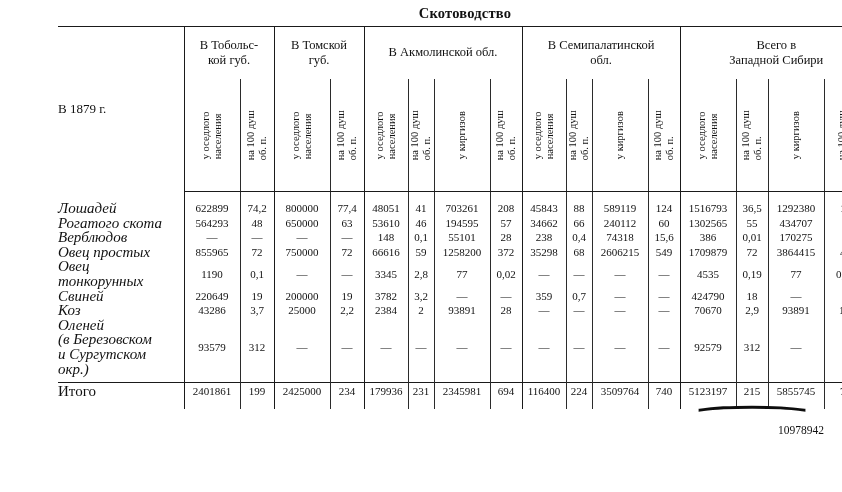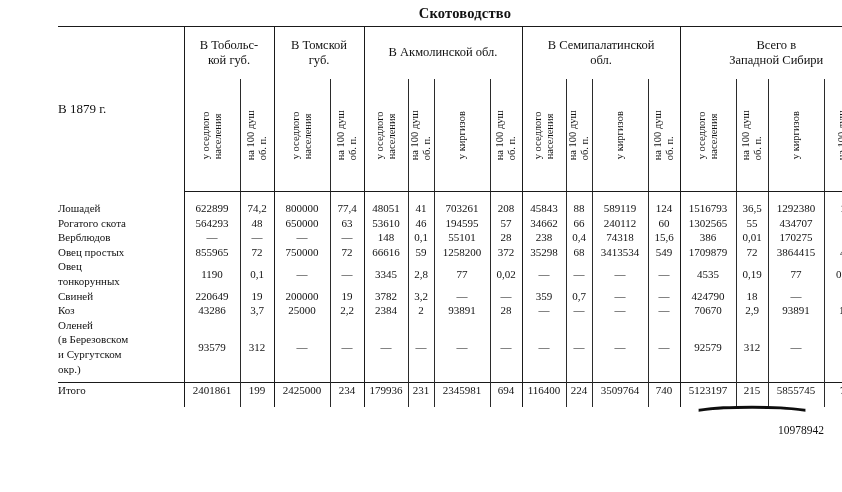--- a/index.html
+++ b/index.html
@@ -98,40 +98,41 @@
     height: 104px;
     display: flex;
     align-items: center;
     justify-content: center;
   }
 
   
   .stub {
     text-align: left;
     padding-left: 6px;
-    font-size: 11px;
+    font-size: 15px;
     line-height: 14.6px;
     white-space: nowrap;
+    font-style: italic;
   }
   .num {
     text-align: center;
     font-size: 11px;
     line-height: 14.6px;
     padding: 0 2px;
     white-space: nowrap;
   }
   .dash { font-size: 11px; }
 
   .spacer-row td { height: 9px; }
   .pre-total td { height: 6px; }
 
   .total-lbl {
     text-align: left;
     padding-left: 6px;
-    font-size: 11px;
+    font-size: 15px;
   }
 
   
   .brace-area {
     position: absolute;
     left: 0;
     top: 0;
     width: 814px;
     height: 0;
   }
@@ -364,21 +365,21 @@
             <td class="num vl-grp">855965</td>
             <td class="num vl">72</td>
             <td class="num vl-grp">750000</td>
             <td class="num vl">72</td>
             <td class="num vl-grp">66616</td>
             <td class="num vl">59</td>
             <td class="num vl">1258200</td>
             <td class="num vl">372</td>
             <td class="num vl-grp">35298</td>
             <td class="num vl">68</td>
-            <td class="num vl">3413534</td>
+            <td class="num vl">2606215</td>
             <td class="num vl">549</td>
             <td class="num vl-grp">1709879</td>
             <td class="num vl">72</td>
             <td class="num vl">3864415</td>
             <td class="num vl">476</td>
           </tr>
           <tr>
             <td class="stub">Овец<br>тонкорунных</td>
             <td class="num vl-grp">1190</td>
             <td class="num vl">0,1</td>

